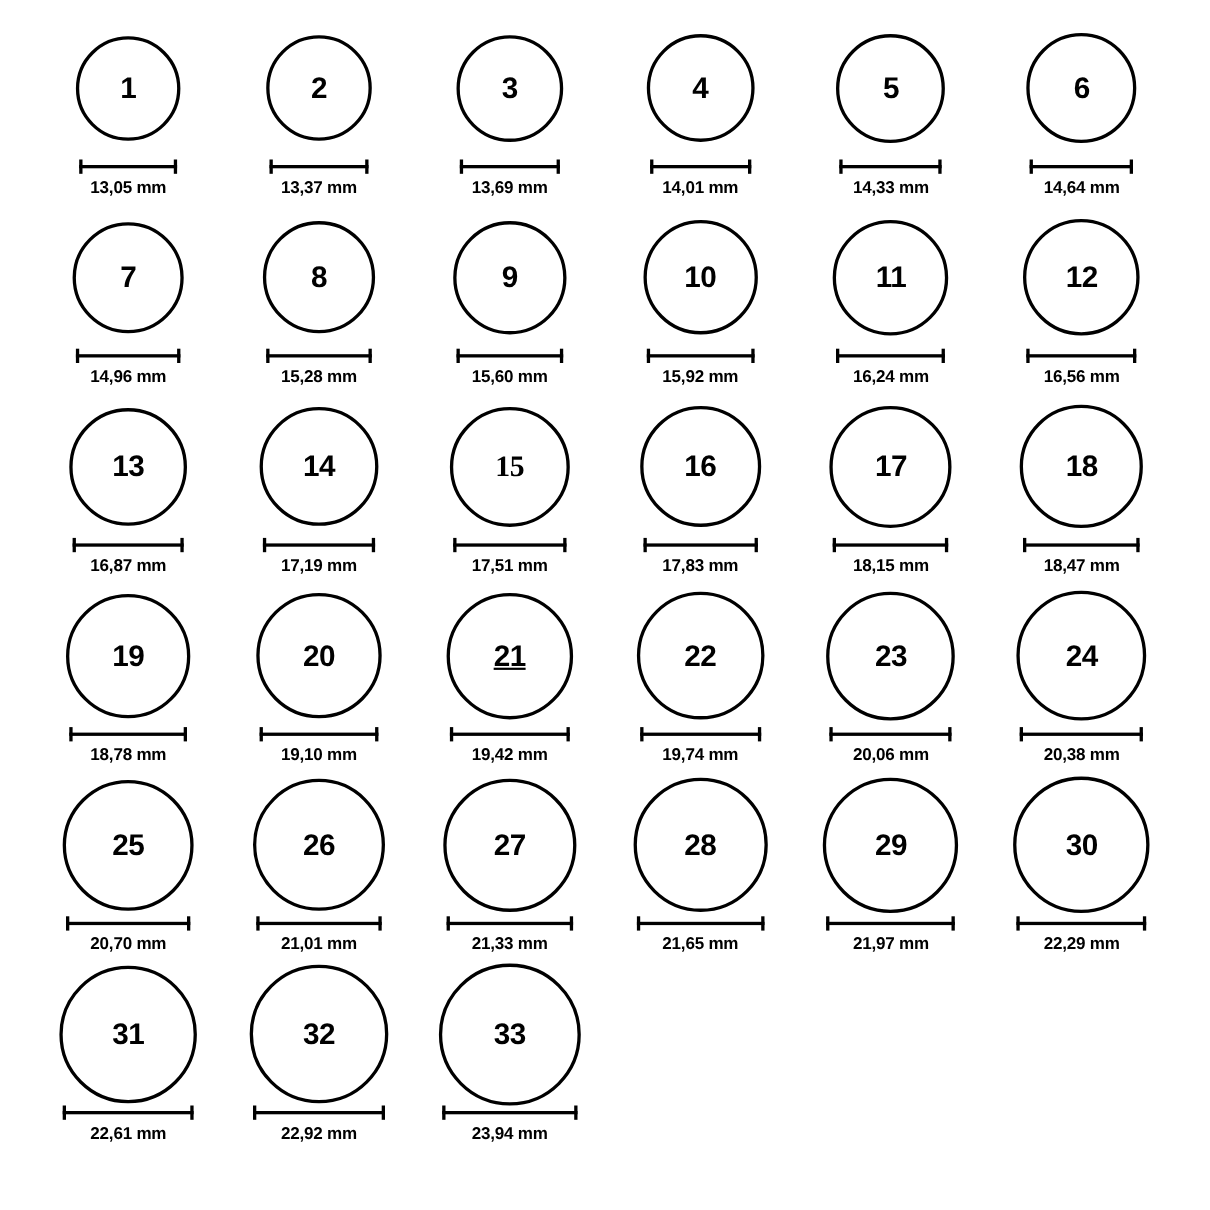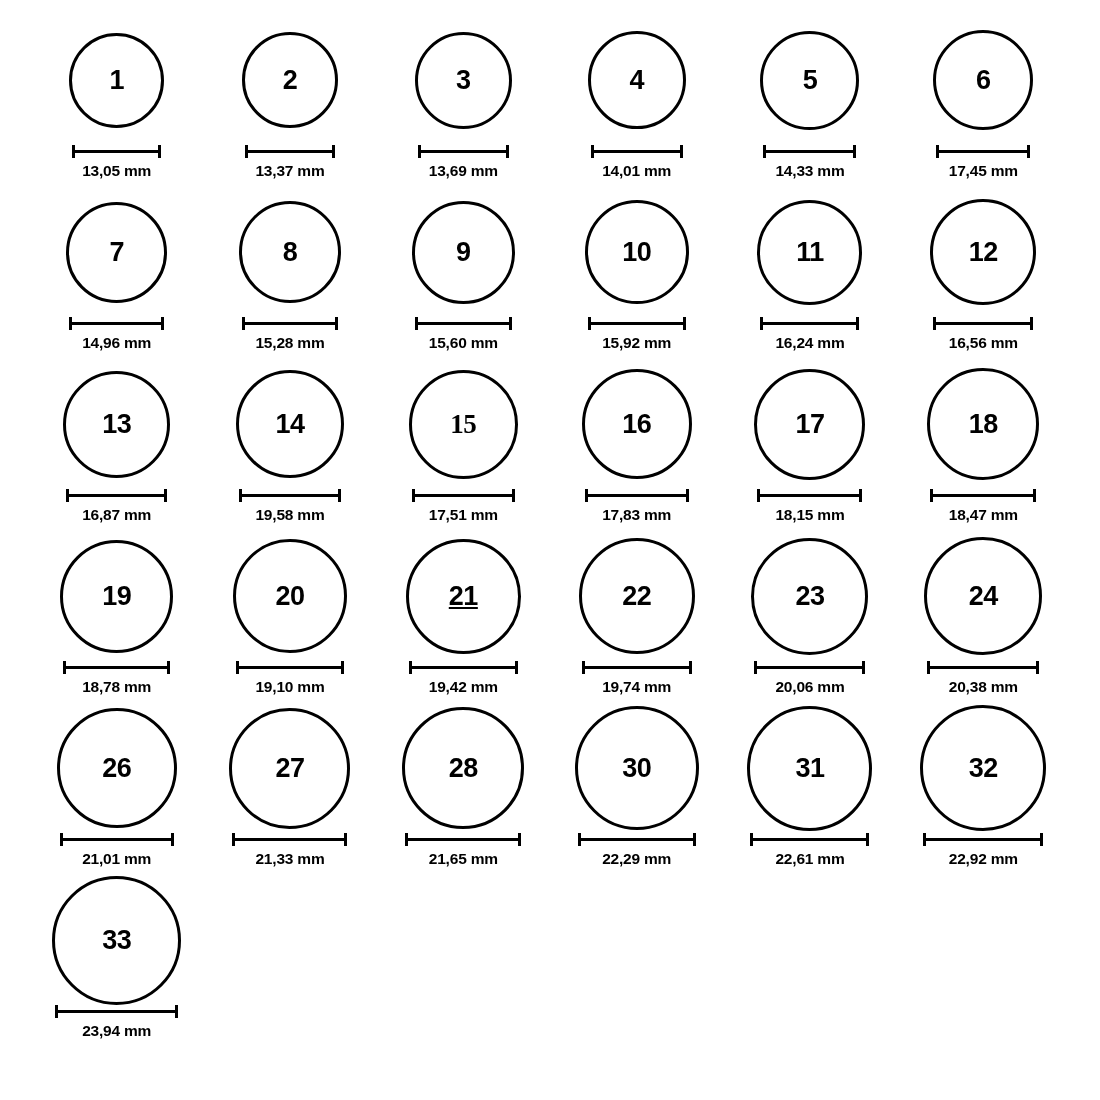--- a/index.html
+++ b/index.html
@@ -159,21 +159,21 @@
         <div class="ring-wrap">
           <div class="ring" style="width: 100px; height: 100px;">
             <span class="ring-number">6</span>
           </div>
         </div>
         <div class="measure" style="width: 94px;">
           <div class="bar"></div>
           <div class="cap left"></div>
           <div class="cap right"></div>
         </div>
-        <div class="mm-label">17,45 mm</div>
+        <div class="mm-label">14,64 mm</div>
       </div>
       <div class="cell">
         <div class="ring-wrap">
           <div class="ring" style="width: 101px; height: 101px;">
             <span class="ring-number">7</span>
           </div>
         </div>
         <div class="measure" style="width: 95px;">
           <div class="bar"></div>
           <div class="cap left"></div>
@@ -263,21 +263,21 @@
         <div class="ring-wrap">
           <div class="ring" style="width: 108px; height: 108px;">
             <span class="ring-number">14</span>
           </div>
         </div>
         <div class="measure" style="width: 102px;">
           <div class="bar"></div>
           <div class="cap left"></div>
           <div class="cap right"></div>
         </div>
-        <div class="mm-label">19,58 mm</div>
+        <div class="mm-label">17,19 mm</div>
       </div>
       <div class="cell">
         <div class="ring-wrap">
           <div class="ring" style="width: 109px; height: 109px; font-family: Liberation Serif, serif;">
             <span class="ring-number">15</span>
           </div>
         </div>
         <div class="measure" style="width: 103px;">
           <div class="bar"></div>
           <div class="cap left"></div>
@@ -397,20 +397,33 @@
         </div>
         <div class="measure" style="width: 112px;">
           <div class="bar"></div>
           <div class="cap left"></div>
           <div class="cap right"></div>
         </div>
         <div class="mm-label">20,38 mm</div>
       </div>
       <div class="cell">
         <div class="ring-wrap">
+          <div class="ring" style="width: 119px; height: 119px;">
+            <span class="ring-number">25</span>
+          </div>
+        </div>
+        <div class="measure" style="width: 113px;">
+          <div class="bar"></div>
+          <div class="cap left"></div>
+          <div class="cap right"></div>
+        </div>
+        <div class="mm-label">20,70 mm</div>
+      </div>
+      <div class="cell">
+        <div class="ring-wrap">
           <div class="ring" style="width: 120px; height: 120px;">
             <span class="ring-number">26</span>
           </div>
         </div>
         <div class="measure" style="width: 114px;">
           <div class="bar"></div>
           <div class="cap left"></div>
           <div class="cap right"></div>
         </div>
         <div class="mm-label">21,01 mm</div>
@@ -433,20 +446,33 @@
           <div class="ring" style="width: 122px; height: 122px;">
             <span class="ring-number">28</span>
           </div>
         </div>
         <div class="measure" style="width: 116px;">
           <div class="bar"></div>
           <div class="cap left"></div>
           <div class="cap right"></div>
         </div>
         <div class="mm-label">21,65 mm</div>
+      </div>
+      <div class="cell">
+        <div class="ring-wrap">
+          <div class="ring" style="width: 123px; height: 123px;">
+            <span class="ring-number">29</span>
+          </div>
+        </div>
+        <div class="measure" style="width: 117px;">
+          <div class="bar"></div>
+          <div class="cap left"></div>
+          <div class="cap right"></div>
+        </div>
+        <div class="mm-label">21,97 mm</div>
       </div>
       <div class="cell">
         <div class="ring-wrap">
           <div class="ring" style="width: 124px; height: 124px;">
             <span class="ring-number">30</span>
           </div>
         </div>
         <div class="measure" style="width: 118px;">
           <div class="bar"></div>
           <div class="cap left"></div>

